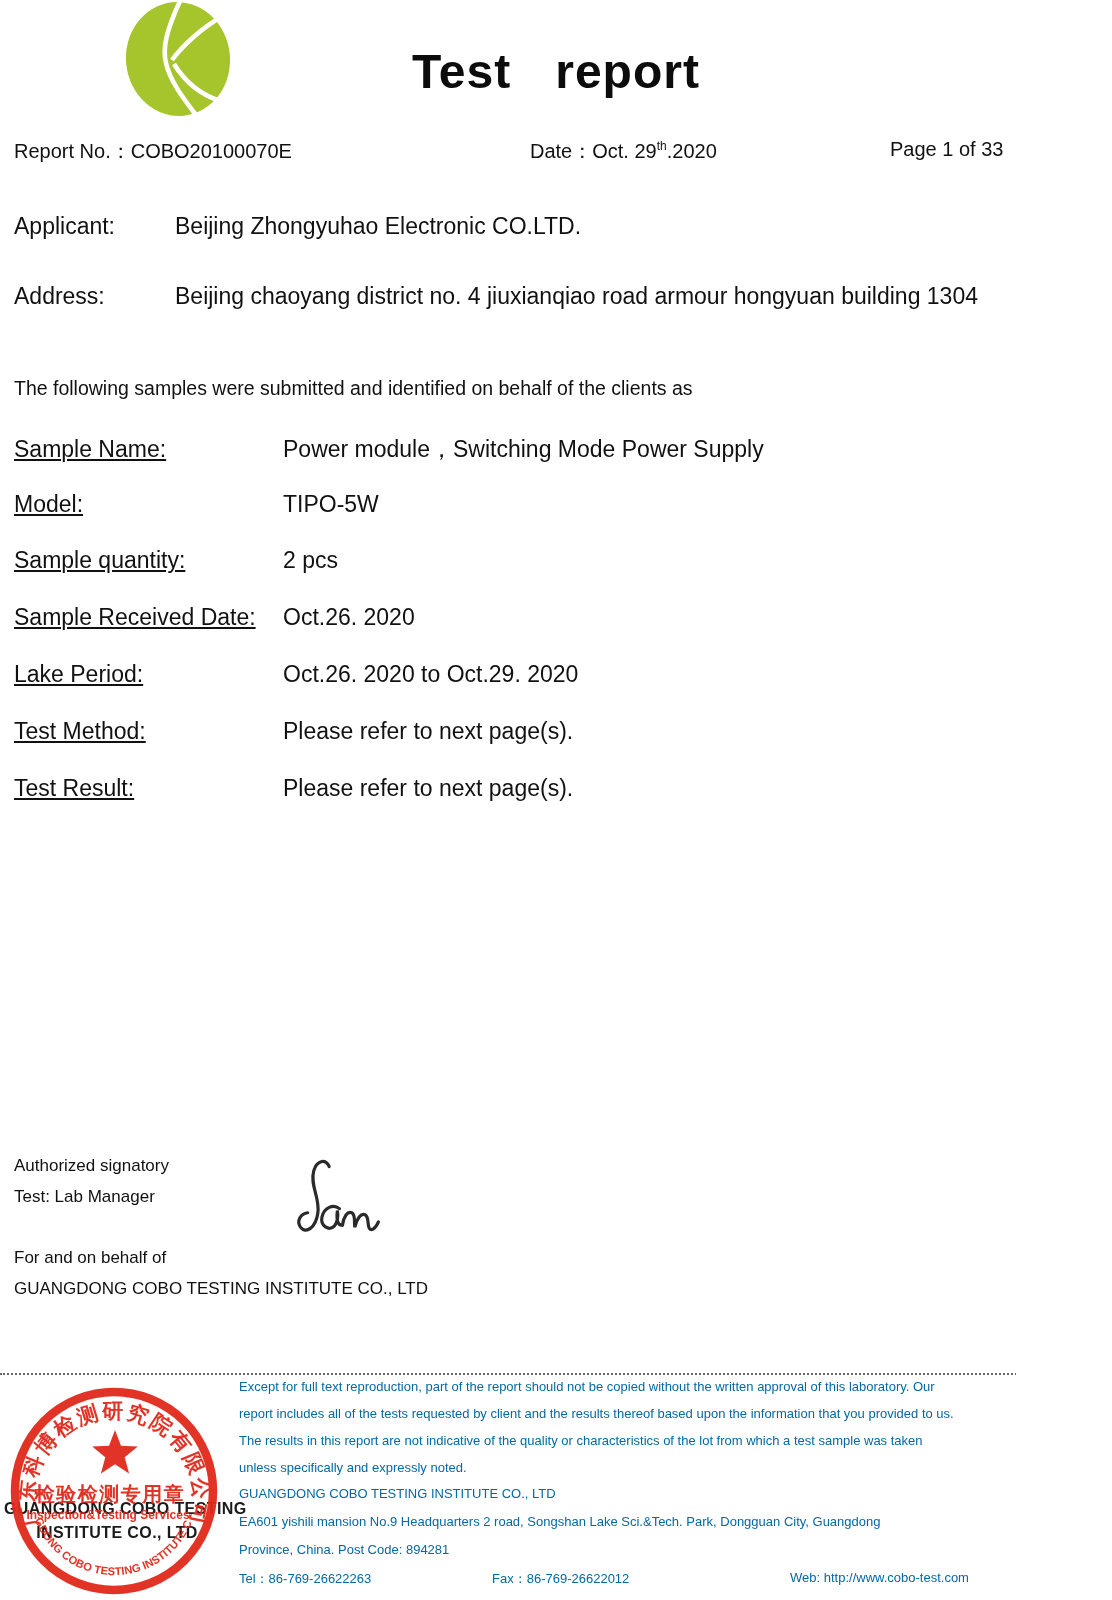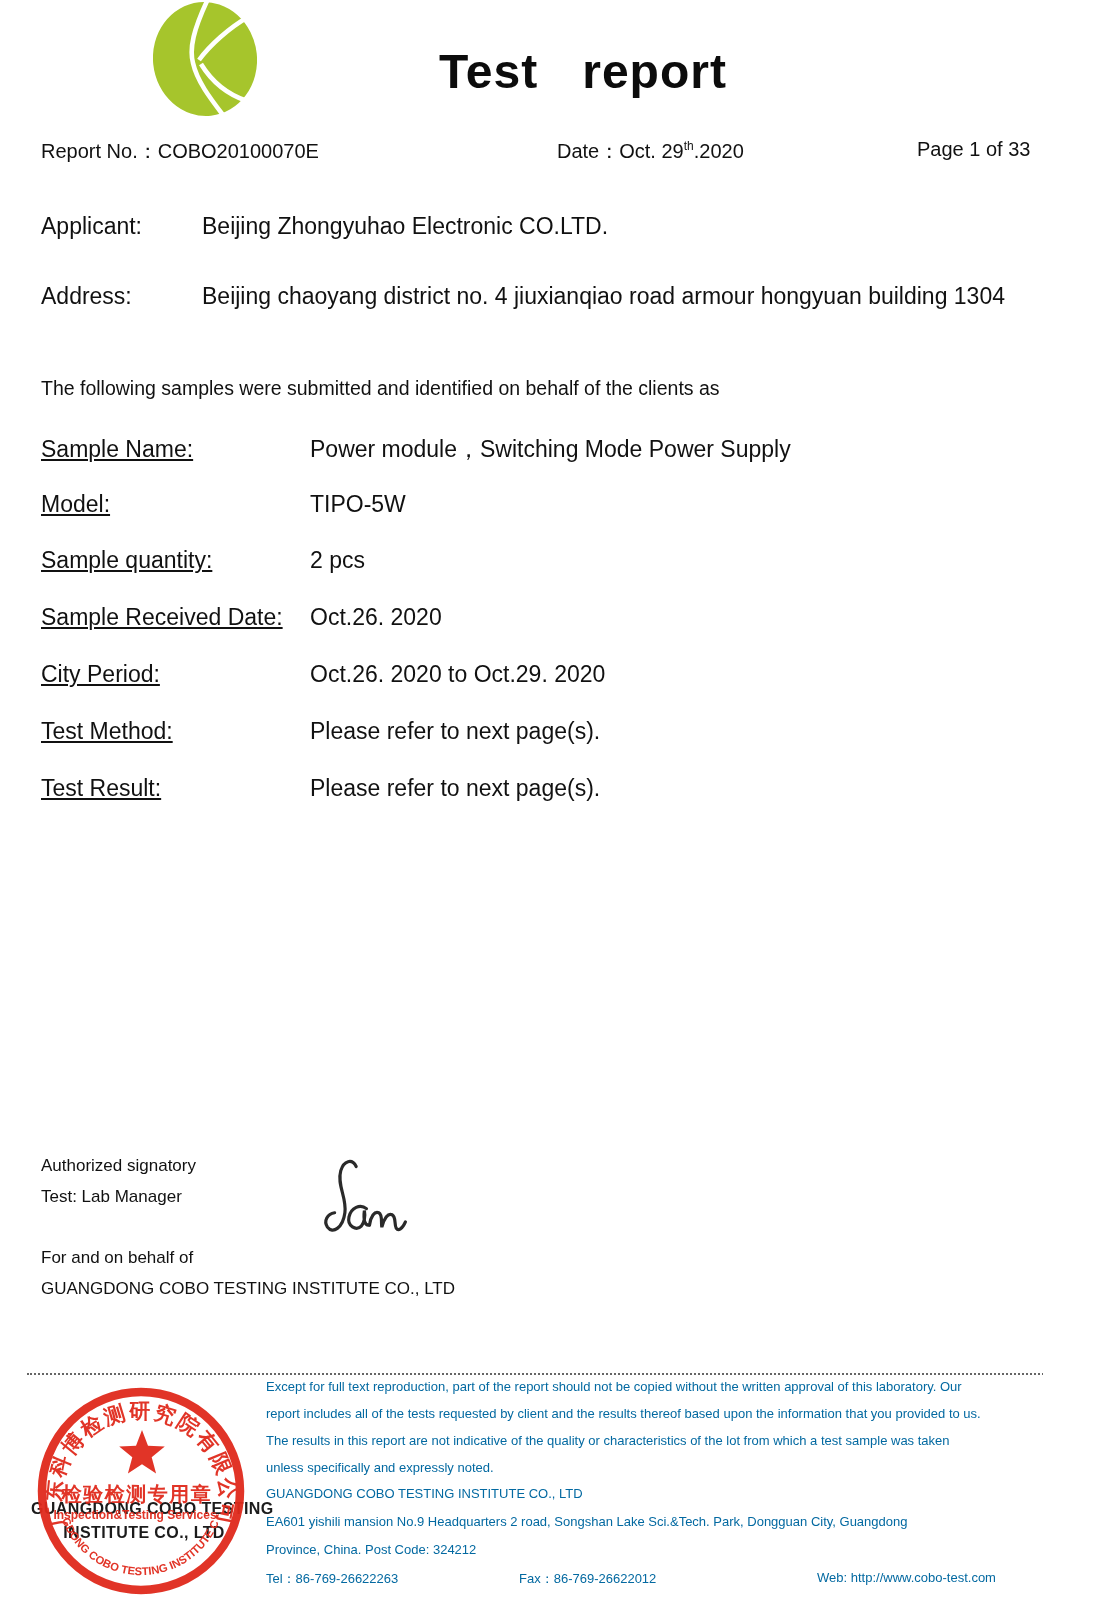--- a/index.html
+++ b/index.html
@@ -1,17 +1,17 @@
 <!DOCTYPE html>
 <html><head>
 <meta charset="utf-8">
 <style>
   html,body{margin:0;padding:0;background:#fff;}
   .page{position:relative;width:1016px;height:1600px;background:#ffffff;overflow:hidden;
-        font-family:"Liberation Sans","DejaVu Sans",sans-serif;color:#111;margin-left:27px;}
+        font-family:"Liberation Sans","DejaVu Sans",sans-serif;color:#111;}
   
   .logo{position:absolute;left:126px;top:1px;width:104px;height:116px;}
   .title{position:absolute;left:0;top:44px;width:1112px;text-align:center;
          font-size:48px;font-weight:bold;letter-spacing:1px;color:#0c0c0c;}
   .title .gap{display:inline-block;width:44px;}
   .hdr-row{position:absolute;top:138px;left:0;width:1112px;font-size:20px;}
   .hdr-reportno{position:absolute;left:14px;top:0;}
   .hdr-date{position:absolute;left:530px;top:0;}
   .hdr-page{position:absolute;left:890px;top:0;}
   sup{font-size:12px;}
@@ -66,21 +66,21 @@
   <div class="row" style="top:491px;">
     <span class="lbl lblw-sample">Model:</span><span>TIPO-5W</span>
   </div>
   <div class="row" style="top:547px;">
     <span class="lbl lblw-sample">Sample quantity:</span><span>2 pcs</span>
   </div>
   <div class="row" style="top:604px;">
     <span class="lbl lblw-sample">Sample Received Date:</span><span>Oct.26. 2020</span>
   </div>
   <div class="row" style="top:661px;">
-    <span class="lbl lblw-sample">City Period:</span><span>Oct.26. 2020 to Oct.29. 2020</span>
+    <span class="lbl lblw-sample">Lake Period:</span><span>Oct.26. 2020 to Oct.29. 2020</span>
   </div>
   <div class="row" style="top:718px;">
     <span class="lbl lblw-sample">Test Method:</span><span>Please refer to next page(s).</span>
   </div>
   <div class="row" style="top:775px;">
     <span class="lbl lblw-sample">Test Result:</span><span>Please refer to next page(s).</span>
   </div>
 
   <div class="sig-text" style="top:1156px;">Authorized signatory</div>
   <div class="sig-text" style="top:1187px;">Test: Lab Manager</div>
@@ -117,18 +117,18 @@
       <textPath href="#arcBottom" startOffset="50%" text-anchor="middle">GUANGDONG COBO TESTING INSTITUTE CO.,LTD</textPath>
     </text>
   </svg>
 
   <div class="foot-line" style="top:1379px;">Except for full text reproduction, part of the report should not be copied without the written approval of this laboratory. Our</div>
   <div class="foot-line" style="top:1406px;">report includes all of the tests requested by client and the results thereof based upon the information that you provided to us.</div>
   <div class="foot-line" style="top:1433px;">The results in this report are not indicative of the quality or characteristics of the lot from which a test sample was taken</div>
   <div class="foot-line" style="top:1460px;">unless specifically and expressly noted.</div>
   <div class="foot-line" style="top:1486px;">GUANGDONG COBO TESTING INSTITUTE CO., LTD</div>
   <div class="foot-line" style="top:1514px;">EA601 yishili mansion No.9 Headquarters 2 road, Songshan Lake Sci.&amp;Tech. Park, Dongguan City, Guangdong</div>
-  <div class="foot-line" style="top:1542px;">Province, China. Post Code: 324212</div>
+  <div class="foot-line" style="top:1542px;">Province, China. Post Code: 894281</div>
   <div class="foot-line" style="top:1570px;left:239px;">Tel：86-769-26622263</div>
   <div class="foot-line" style="top:1570px;left:492px;">Fax：86-769-26622012</div>
   <div class="foot-line" style="top:1570px;left:790px;">Web: http://www.cobo-test.com</div>
 
 </div>
 
 </body></html>

